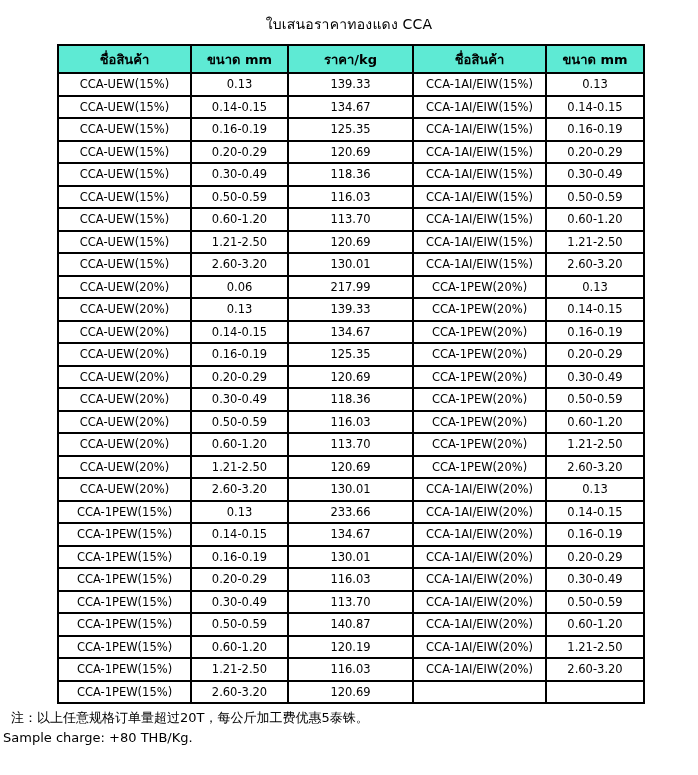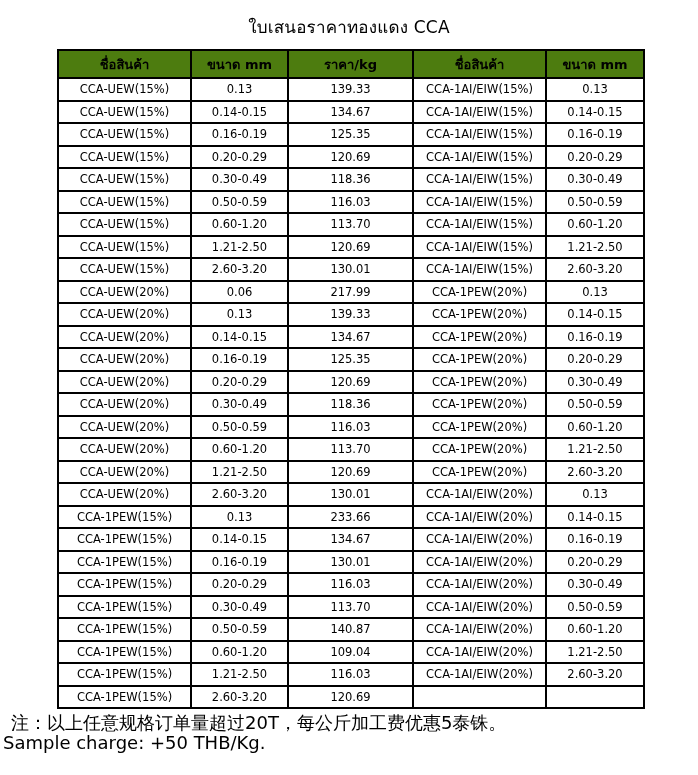--- a/index.html
+++ b/index.html
@@ -14,54 +14,54 @@
   }
   .page {
     position: relative;
     width: 698px;
     height: 775px;
   }
   .title {
     text-align: center;
     margin: 0;
     padding-top: 13px;
-    font-size: 17px;
+    font-size: 14px;
     font-weight: 400;
     letter-spacing: 0.2px;
   }
   table.price-table {
     border-collapse: collapse;
     table-layout: fixed;
     margin: 9px 0 0 57px;
     width: 586px;
   }
   table.price-table th,
   table.price-table td {
     border: 2px solid #000000;
     text-align: center;
     vertical-align: middle;
     padding: 0;
     overflow: hidden;
     white-space: nowrap;
   }
   table.price-table th {
-    background: #4d7c0f;
+    background: #5eead4;
     height: 26px;
     font-size: 13px;
     font-weight: 700;
   }
   table.price-table td {
     height: 20.5px;
     font-size: 11.5px;
     font-weight: 400;
     background: #ffffff;
   }
   .notes {
     margin-top: 4px;
-    font-size: 18px;
+    font-size: 13px;
     line-height: 19.5px;
   }
   .note-line-1 { margin-left: 11px; }
   .note-line-2 { margin-left: 22px; }
   .note-line-3 { margin-left: 3px; }
 </style>
 </head>
 <body>
 
 <div class="page">
@@ -257,21 +257,21 @@
         <tr>
           <td>CCA-1PEW(15%)</td>
           <td>0.50-0.59</td>
           <td>140.87</td>
           <td>CCA-1AI/EIW(20%)</td>
           <td>0.60-1.20</td>
         </tr>
         <tr>
           <td>CCA-1PEW(15%)</td>
           <td>0.60-1.20</td>
-          <td>109.04</td>
+          <td>120.19</td>
           <td>CCA-1AI/EIW(20%)</td>
           <td>1.21-2.50</td>
         </tr>
         <tr>
           <td>CCA-1PEW(15%)</td>
           <td>1.21-2.50</td>
           <td>116.03</td>
           <td>CCA-1AI/EIW(20%)</td>
           <td>2.60-3.20</td>
         </tr>
@@ -280,16 +280,16 @@
           <td>2.60-3.20</td>
           <td>120.69</td>
           <td></td>
           <td></td>
         </tr>
       </tbody>
   </table>
 
   <div class="notes">
     <div class="note-line-1">注：以上任意规格订单量超过20T，每公斤加工费优惠5泰铢。</div>
-    <div class="note-line-3">Sample charge: +50 THB/Kg.</div>
+    <div class="note-line-3">Sample charge: +80 THB/Kg.</div>
   </div>
 
 </div>
 
 </body></html>

